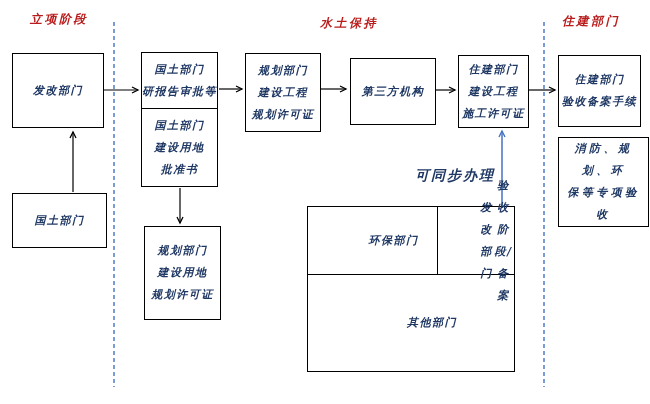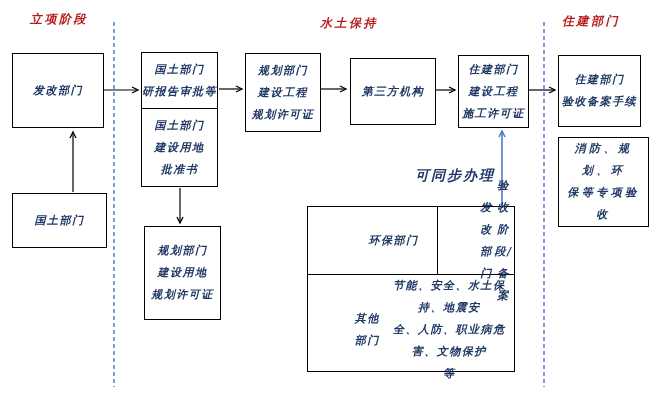--- a/index.html
+++ b/index.html
@@ -159,21 +159,18 @@
       <div class="pcell pcell-left">
         <span>环保部门</span>
       </div>
       <div class="pcell pcell-right">
         <span>发改部门</span>
         <span>验收阶段/备案</span>
       </div>
     </div>
     <div class="pcell prow2">
       <span>其他部门</span>
-      <span>节能、安全、水土保持、地震安
-全、人防、职业病危害、文物保护
-等</span>
     </div>
   </div>
 
   <div class="annotation" style="left:415px;top:167px">可同步办理</div>
 
 </div>
 
 </body></html>

